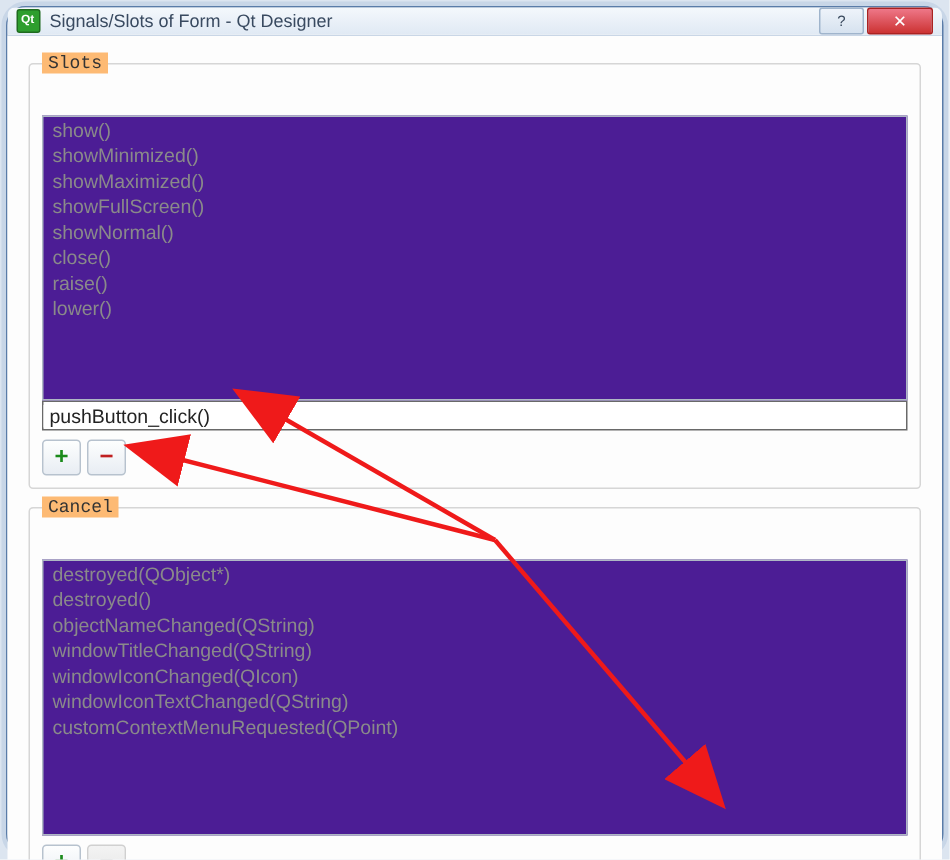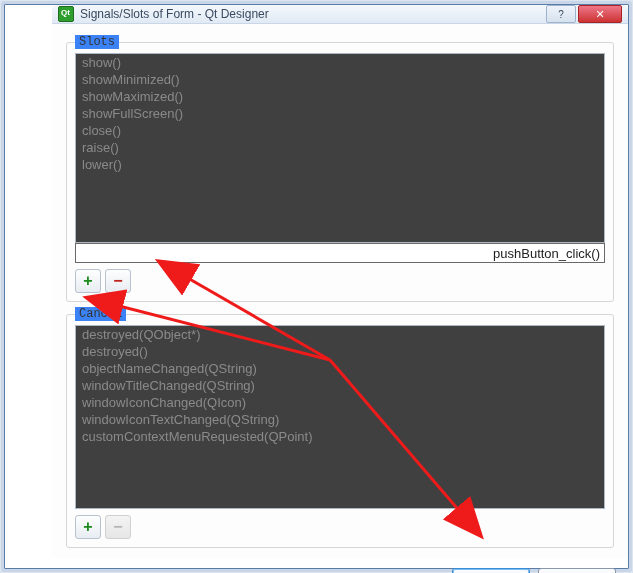--- a/index.html
+++ b/index.html
@@ -11,25 +11,24 @@
     height: 573px;
     overflow: hidden;
     position: relative;
   }
   .window {
     position: absolute;
     left: 4px; top: 4px;
     width: 625px; height: 565px;
     background: #fff;
     border: 1px solid #5a7ca8;
-    border-radius: 1px;
+    border-radius: 13px;
     box-shadow: 0 0 0 3px rgba(90,130,180,0.15);
     display: flex;
     flex-direction: column;
-    padding-left: 47px;
   }
   .titlebar {
     height: 30px;
     background: linear-gradient(#f4f8fc, #e0e9f4);
     border-bottom: 1px solid #c9d6e6;
     display: flex;
     align-items: center;
     padding: 0 6px;
     border-radius: 5px 5px 0 0;
   }
@@ -75,32 +74,33 @@
   .group {
     border: 1px solid #d6d6d6;
     border-radius: 3px;
     padding: 10px 8px 8px 8px;
     margin-top: 12px;
     position: relative;
   }
   .group-label {
     position: absolute;
     top: -8px; left: 8px;
-    background: #3b82f6;
+    background: #fdba74;
     padding: 0 4px;
     font-family: "Courier New", monospace;
     font-size: 12px;
     color:#333;
   }
   .listbox {
     border: 1px solid #aeb8c4;
-    background:#404040;
+    background:#4c1d95;
     height: 190px;
     overflow-y: scroll;
     position: relative;
+    margin-top: 24px;
   }
   .signals .listbox { height: 184px; overflow-y:auto;}
   .listbox .item {
     padding: 1px 6px;
     color: #8a8a8a;
     font-size: 13px;
     white-space: nowrap;
   }
   .edit-row {
     margin: 0 0 0 0;
@@ -110,21 +110,20 @@
     display:flex; align-items:center;
     background:#fff;
   }
   .edit-row input {
     border:none; outline:none;
     font-size: 13px;
     width: 100%;
     padding: 0 4px;
     color:#222;
     font-family: inherit;
-    text-align: right;
   }
   .btnrow {
     display:flex; gap:4px; margin-top:6px;
   }
   .iconbtn {
     width:26px; height:24px;
     border:1px solid #b7c2ce;
     background: linear-gradient(#fdfefe,#e8edf3);
     border-radius:3px;
     display:flex;align-items:center;justify-content:center;
@@ -176,20 +175,21 @@
 
   <div class="content">
 
     <div class="group slots">
       <div class="group-label">Slots</div>
       <div class="listbox" id="slots-list">
           <div class="item">show()</div>
           <div class="item">showMinimized()</div>
           <div class="item">showMaximized()</div>
           <div class="item">showFullScreen()</div>
+          <div class="item">showNormal()</div>
           <div class="item">close()</div>
           <div class="item">raise()</div>
           <div class="item">lower()</div>
         </div>
       <div class="edit-row">
         <input type="text" value="pushButton_click()" style="">
       </div>
       <div class="btnrow">
         <div class="iconbtn plus">
           <span>+</span>

